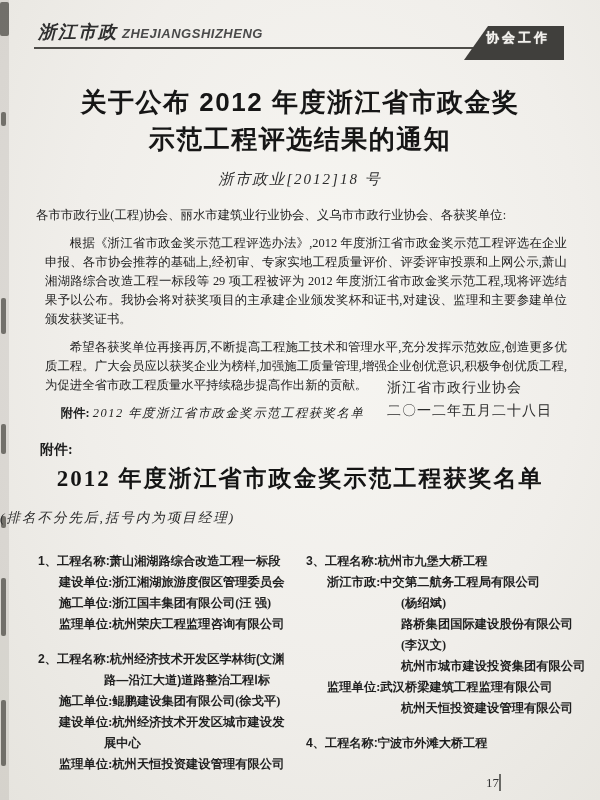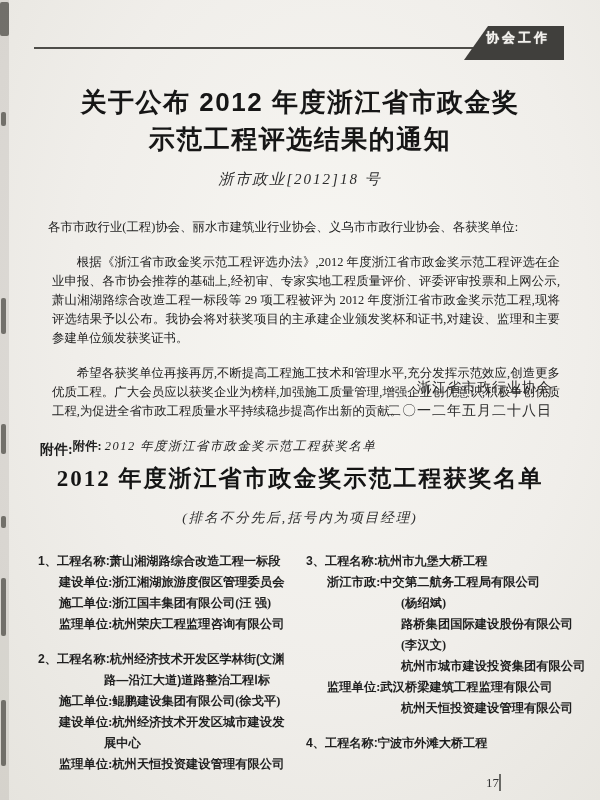--- a/index.html
+++ b/index.html
@@ -32,34 +32,34 @@
     text-shadow:0 0 1px #fff;
   }
   
   .title{position:absolute;top:84px;left:0;right:0;text-align:center;
     font-family:"Liberation Sans", sans-serif;font-weight:bold;font-size:26px;line-height:37px;
     color:#161616;letter-spacing:1.5px;}
   .docnum{position:absolute;top:170px;left:0;right:0;text-align:center;
     font-style:italic;font-size:15px;letter-spacing:2px;color:#2b2b2b;}
   .body{position:absolute;top:206px;left:36px;width:540px;
     font-size:12.4px;line-height:19px;text-align:justify;color:#232323;}
-  .body p{margin:12px;}
-  .body .para{text-indent:2em;margin:16px;font-size:inherit;line-height:inherit;text-align:justify;}
+  .body p{margin:0;}
+  .body .para{text-indent:2em;margin:9px;font-size:inherit;line-height:inherit;text-align:justify;}
   .salutation{text-indent:0;}
   .attach-note{text-indent:2em;}
   .attach-note-label{font-weight:bold;}
   .kai{font-style:italic;}
   .attach-note-text{letter-spacing:1.5px;}
-  .sig{position:absolute;top:376px;right:48px;text-align:right;
+  .sig{position:absolute;top:376px;right:48px;text-align:left;
     font-size:14px;line-height:23px;color:#2a2a2a;letter-spacing:1px;}
   
   .attach-label{position:absolute;top:441px;left:40px;font-weight:bold;font-size:14px;color:#1d1d1d;}
   .list-title{position:absolute;top:463px;left:0;right:0;text-align:center;
     font-weight:bold;font-size:23px;letter-spacing:2px;color:#141414;}
-  .list-sub{position:absolute;top:509px;left:0;right:0;text-align:center;
+  .list-sub{position:absolute;top:509px;left:0;right:0;text-align:left;
     font-style:italic;font-size:13.5px;letter-spacing:2px;color:#2b2b2b;}
   .cols{position:absolute;top:551px;left:38px;right:26px;display:flex;gap:10px;}
   .col{width:50%;font-size:12.3px;line-height:21px;color:#1f1f1f;font-weight:600;}
   .ln{white-space:nowrap;}
   .ln.pname{font-weight:bold;font-family:"Liberation Sans", sans-serif;font-size:12.2px;}
   .ln.field{padding-left:21px;}
   .ln.cont{padding-left:95px;}
   .ln.cont2{padding-left:66px;}
   .ln.gap{height:14px;}
   .pagenum{position:absolute;top:774px;left:486px;font-size:13px;color:#333;
@@ -73,20 +73,24 @@
   <div class="edge-strip"></div>
   <div class="mark m1"></div>
   <div class="mark m2"></div>
   <div class="mark m3"></div>
   <div class="mark m4"></div>
   <div class="mark m5"></div>
   <div class="mark m6"></div>
   <div class="mark m7"></div>
 
   <div class="hdr">
+    <div class="logo">
+      <span class="logo-cn">浙江市政</span>
+      <span class="logo-en">ZHEJIANGSHIZHENG</span>
+    </div>
     <div class="rule"></div>
     <div class="badge">协会工作</div>
   </div>
 
   <div class="title">
     <div>关于公布 2012 年度浙江省市政金奖</div>
     <div>示范工程评选结果的通知</div>
   </div>
 
   <div class="docnum">浙市政业[2012]18 号</div>

